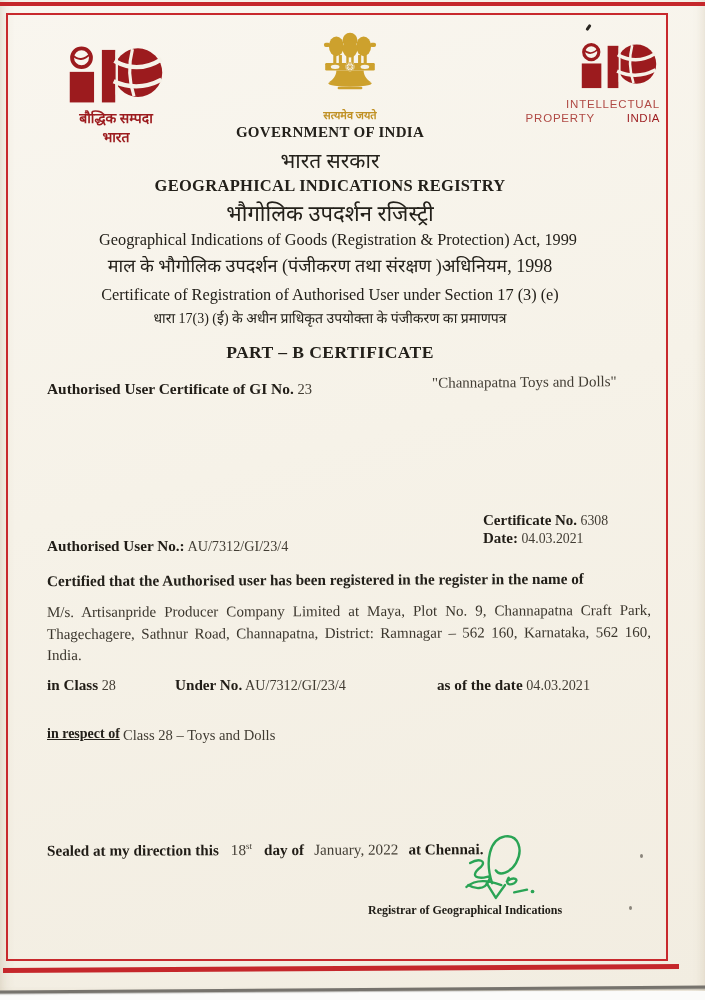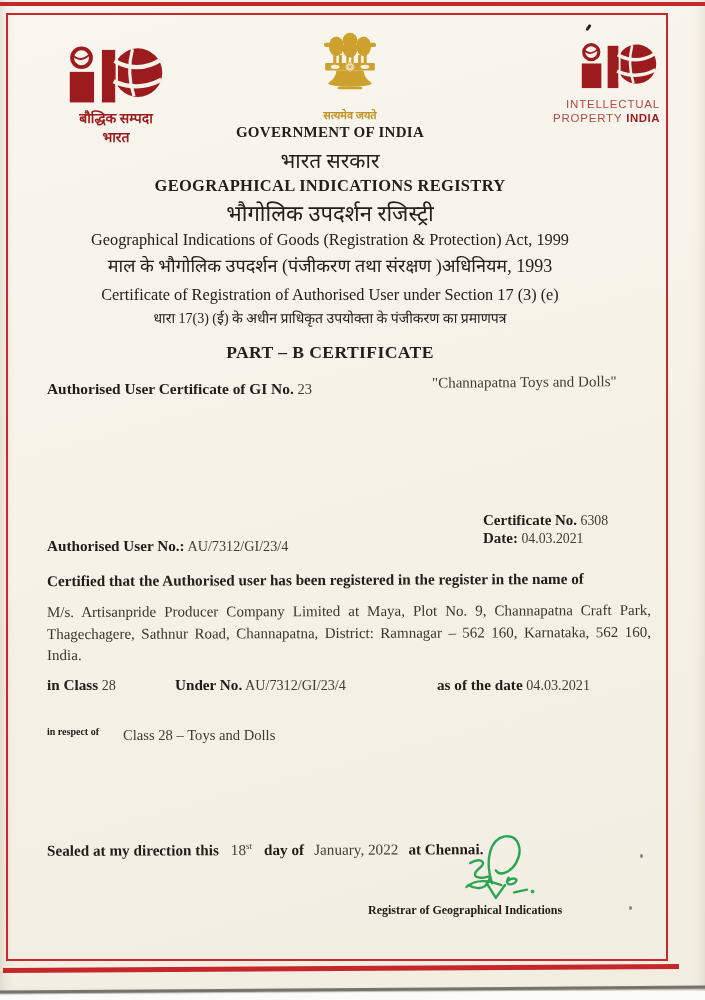--- a/index.html
+++ b/index.html
@@ -18,29 +18,29 @@
   .edge-line{position:absolute;left:-4px;top:988px;width:714px;height:3px;background:#76736d;transform:rotate(-0.4deg);box-shadow:0 1px 1px rgba(120,118,112,.5);}
 
   
   .logo-left{position:absolute;left:46px;top:46px;width:140px;text-align:center;}
   .logo-left .cap{color:#9c1b1e;font-weight:bold;font-size:14px;line-height:16px;margin-top:3px;}
   .emblem{position:absolute;left:298px;top:20px;width:104px;text-align:center;}
   .emblem .motto{color:#c09125;font-weight:bold;font-size:11px;margin-top:3px;}
   .logo-right{position:absolute;left:510px;top:40px;width:150px;text-align:right;}
   .logo-right .l1{font-family:"Liberation Sans",sans-serif;font-size:11.5px;letter-spacing:.8px;color:#b04a45;margin-top:2px;}
   .logo-right .l2{font-family:"Liberation Sans",sans-serif;font-size:11.5px;letter-spacing:.8px;color:#b04a45;margin-top:2px;}
-  .logo-right .accent{color:#9c1a1e;font-weight:bold;letter-spacing:.5px;}
+  .logo-right .accent{color:#9c1a1e;font-weight:normal;letter-spacing:.5px;margin-left:28px;}
 
   
   .t{position:absolute;left:0;width:660px;text-align:center;}
   .t1{top:124px;font-size:15px;font-weight:bold;letter-spacing:.3px;}
   .t2{top:146px;font-size:21px;}
   .t3{top:176px;font-size:16.5px;font-weight:bold;letter-spacing:.3px;}
   .t4{top:197px;font-size:22px;}
-  .t5{top:230px;font-size:16.3px;}
+  .t5{top:230px;font-size:16.3px;padding-left:8px;}
   .t6{top:253px;font-size:18px;}
   .t7{top:285px;font-size:16.3px;}
   .t8{top:308px;font-size:14px;}
   .t9{top:342px;font-size:17.6px;font-weight:bold;letter-spacing:.4px;}
 
   .lbl{font-weight:bold;color:#211d17;}
   .val{font-weight:normal;color:#413c33;}
 
   .gi-left{position:absolute;left:47px;top:380px;font-size:15.4px;}
   .gi-left .val{font-size:14.5px;}
@@ -53,21 +53,21 @@
   .user-no{position:absolute;left:47px;top:537px;font-size:15.2px;}
   .user-no .val{font-size:14.2px;}
 
   .certified{position:absolute;left:47px;top:571px;font-size:15.2px;font-weight:bold;transform:rotate(-0.25deg);}
   .address{position:absolute;left:47px;top:601px;width:604px;font-size:15px;line-height:21.5px;text-align:justify;color:#3b362d;transform:rotate(-0.2deg);}
 
   .class-line span.seg1{position:absolute;left:47px;top:676px;font-size:15.2px;}
   .class-line span.seg2{position:absolute;left:175px;top:676px;font-size:15.2px;}
   .class-line span.seg3{position:absolute;left:437px;top:676px;font-size:15.2px;}
   .class-line .val{font-size:14.2px;}
-  .respect-lbl{position:absolute;left:47px;top:726px;font-size:10px;font-weight:bold;}
+  .respect-lbl{position:absolute;left:47px;top:726px;font-size:14px;font-weight:bold;text-decoration:underline;}
   .respect-val{position:absolute;left:123px;top:727px;font-size:14.6px;color:#413c33;}
 
   .seal{position:absolute;left:47px;top:841px;font-size:15.2px;transform:rotate(-0.2deg);}
   .seal .g1{margin-left:12px;} .seal .g2{margin-left:12px;} .seal .g3{margin-left:10px;} .seal .g4{margin-left:10px;}
   .seal sup{font-size:9px;}
   .registrar{position:absolute;left:368px;top:903px;font-size:12px;font-weight:bold;}
   .signature{position:absolute;left:455px;top:830px;}
 
   .speck1{position:absolute;left:587px;top:24px;width:3px;height:7px;background:#2a2722;transform:rotate(35deg);border-radius:2px;}
   .speck2{position:absolute;left:640px;top:854px;width:3px;height:4px;background:#8a857b;border-radius:50%;}
@@ -142,21 +142,21 @@
     </svg>
     <div class="l1">INTELLECTUAL</div>
     <div class="l2"><span>PROPERTY </span><span class="accent">INDIA</span></div>
   </div>
 
   <div class="t t1">GOVERNMENT OF INDIA</div>
   <div class="t t3">GEOGRAPHICAL INDICATIONS REGISTRY</div>
   <div class="t t2">भारत सरकार</div>
   <div class="t t4">भौगोलिक उपदर्शन रजिस्ट्री</div>
   <div class="t t5">Geographical Indications of Goods (Registration &amp; Protection) Act, 1999</div>
-  <div class="t t6">माल के भौगोलिक उपदर्शन (पंजीकरण तथा संरक्षण )अधिनियम, 1993</div>
+  <div class="t t6">माल के भौगोलिक उपदर्शन (पंजीकरण तथा संरक्षण )अधिनियम, 1998</div>
   <div class="t t7">Certificate of Registration of Authorised User under Section 17 (3) (e)</div>
   <div class="t t8">धारा 17(3) (ई) के अधीन प्राधिकृत उपयोक्ता के पंजीकरण का प्रमाणपत्र</div>
   <div class="t t9">PART – B CERTIFICATE</div>
 
   <div class="gi-left">
     <span class="lbl">Authorised User Certificate of GI No.</span><span class="val"> 23</span>
   </div>
   <div class="gi-right">"Channapatna Toys and Dolls"</div>
 
   <div class="cert-no">

